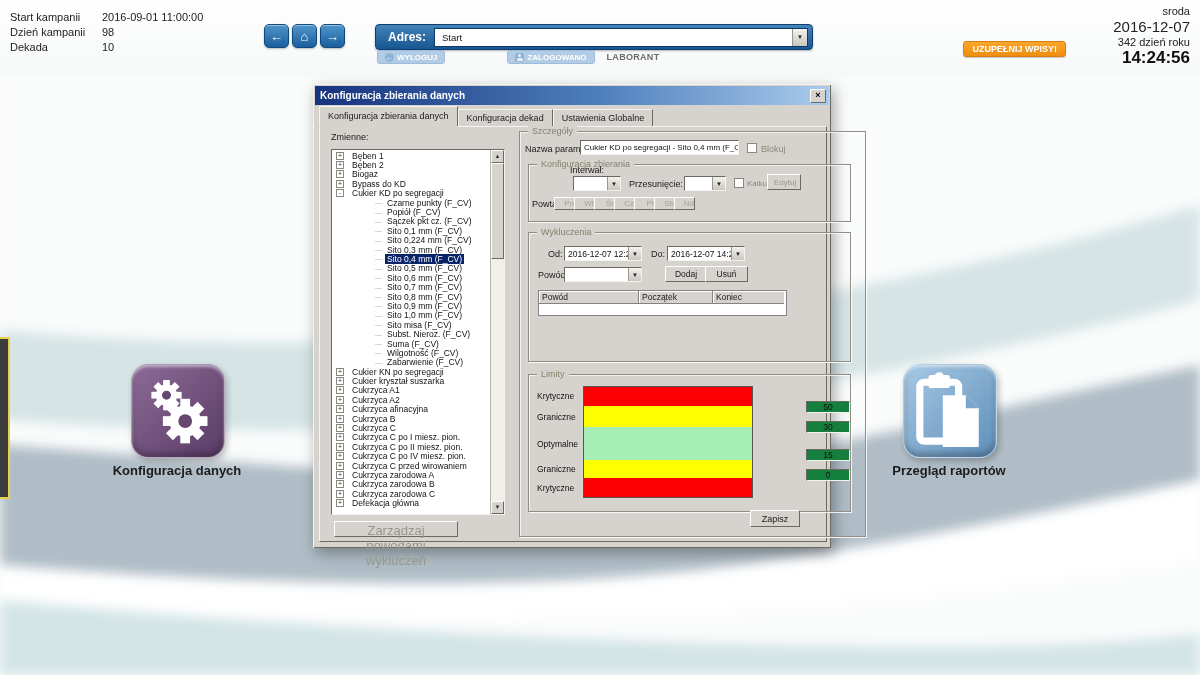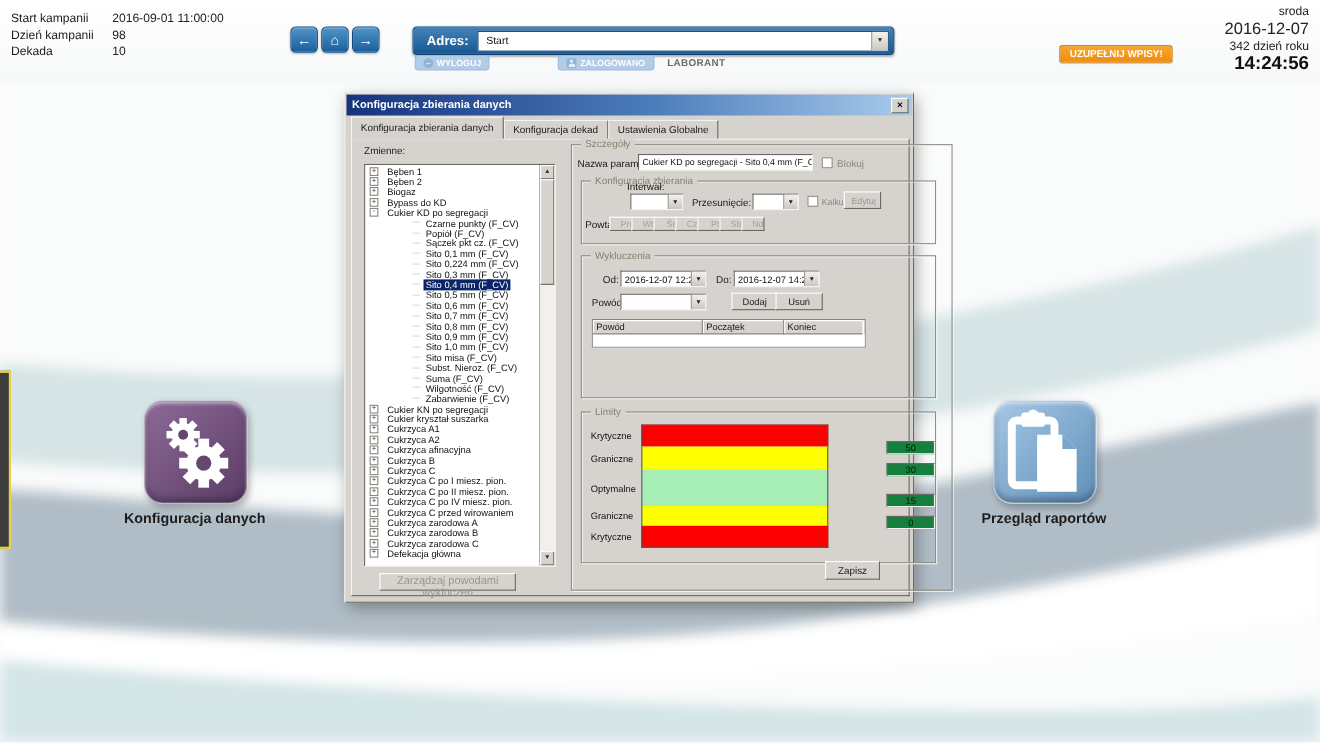--- a/index.html
+++ b/index.html
@@ -67,21 +67,21 @@
   .tlabel{padding:0 2px;}
   .tlabel.sel{background:#0a246a;color:#fff;}
   .vscroll{position:absolute;right:0px;top:0px;bottom:0px;width:13px;background:#f2f0ea;border-left:1px solid #b5b2aa;}
   .sbtn{position:absolute;left:0;width:13px;height:13px;background:#d6d3ce;border:1px solid;border-color:#fff #6b6960 #6b6960 #fff;font-size:6px;text-align:center;line-height:11px;color:#333;box-sizing:border-box;cursor:pointer;}
   .sbtn.up{top:0;}
   .sbtn.down{bottom:0;}
   .sthumb{position:absolute;left:0;top:13px;width:13px;height:96px;background:#d6d3ce;border:1px solid;border-color:#fff #6b6960 #6b6960 #fff;box-sizing:border-box;cursor:pointer;}
 
   .btn{background:#d6d3ce;border:1px solid;border-color:#fff #6b6960 #6b6960 #fff;font-size:8.5px;color:#1a1a1a;cursor:pointer;font-family:"Liberation Sans",sans-serif;}
   .btn.disabled{color:#98968c;cursor:default;}
-  .manage{position:absolute;left:25px;top:394px;width:124px;height:16px;font-size:10px;}
+  .manage{position:absolute;left:14px;top:394px;width:124px;height:16px;font-size:13px;}
 
   
   .szcz{left:199px;top:4px;width:300px;height:404px;}
   .field-label{position:absolute;font-size:9px;color:#1a1a1a;white-space:nowrap;}
   .dim{color:#8a887e;}
   .textbox{position:absolute;background:#fff;border:1px solid;border-color:#6b6960 #f4f3f0 #f4f3f0 #6b6960;font-size:8px;display:flex;align-items:center;overflow:hidden;white-space:nowrap;padding:0 3px;box-sizing:border-box;color:#111;}
   .combo{position:absolute;background:#fff;border:1px solid;border-color:#6b6960 #f4f3f0 #f4f3f0 #6b6960;font-size:8.5px;display:flex;align-items:stretch;box-sizing:border-box;color:#111;}
   .combo .val{flex:1;padding:0 3px;display:flex;align-items:center;overflow:hidden;white-space:nowrap;}
   .combo .dd{width:12px;background:linear-gradient(#f4f2ee,#cac7c0);border-left:1px solid #9a988e;display:flex;align-items:center;justify-content:center;font-size:6px;color:#222;}
   .cb{position:absolute;width:10px;height:10px;background:#fff;border:1px solid #8a887e;box-sizing:border-box;}

